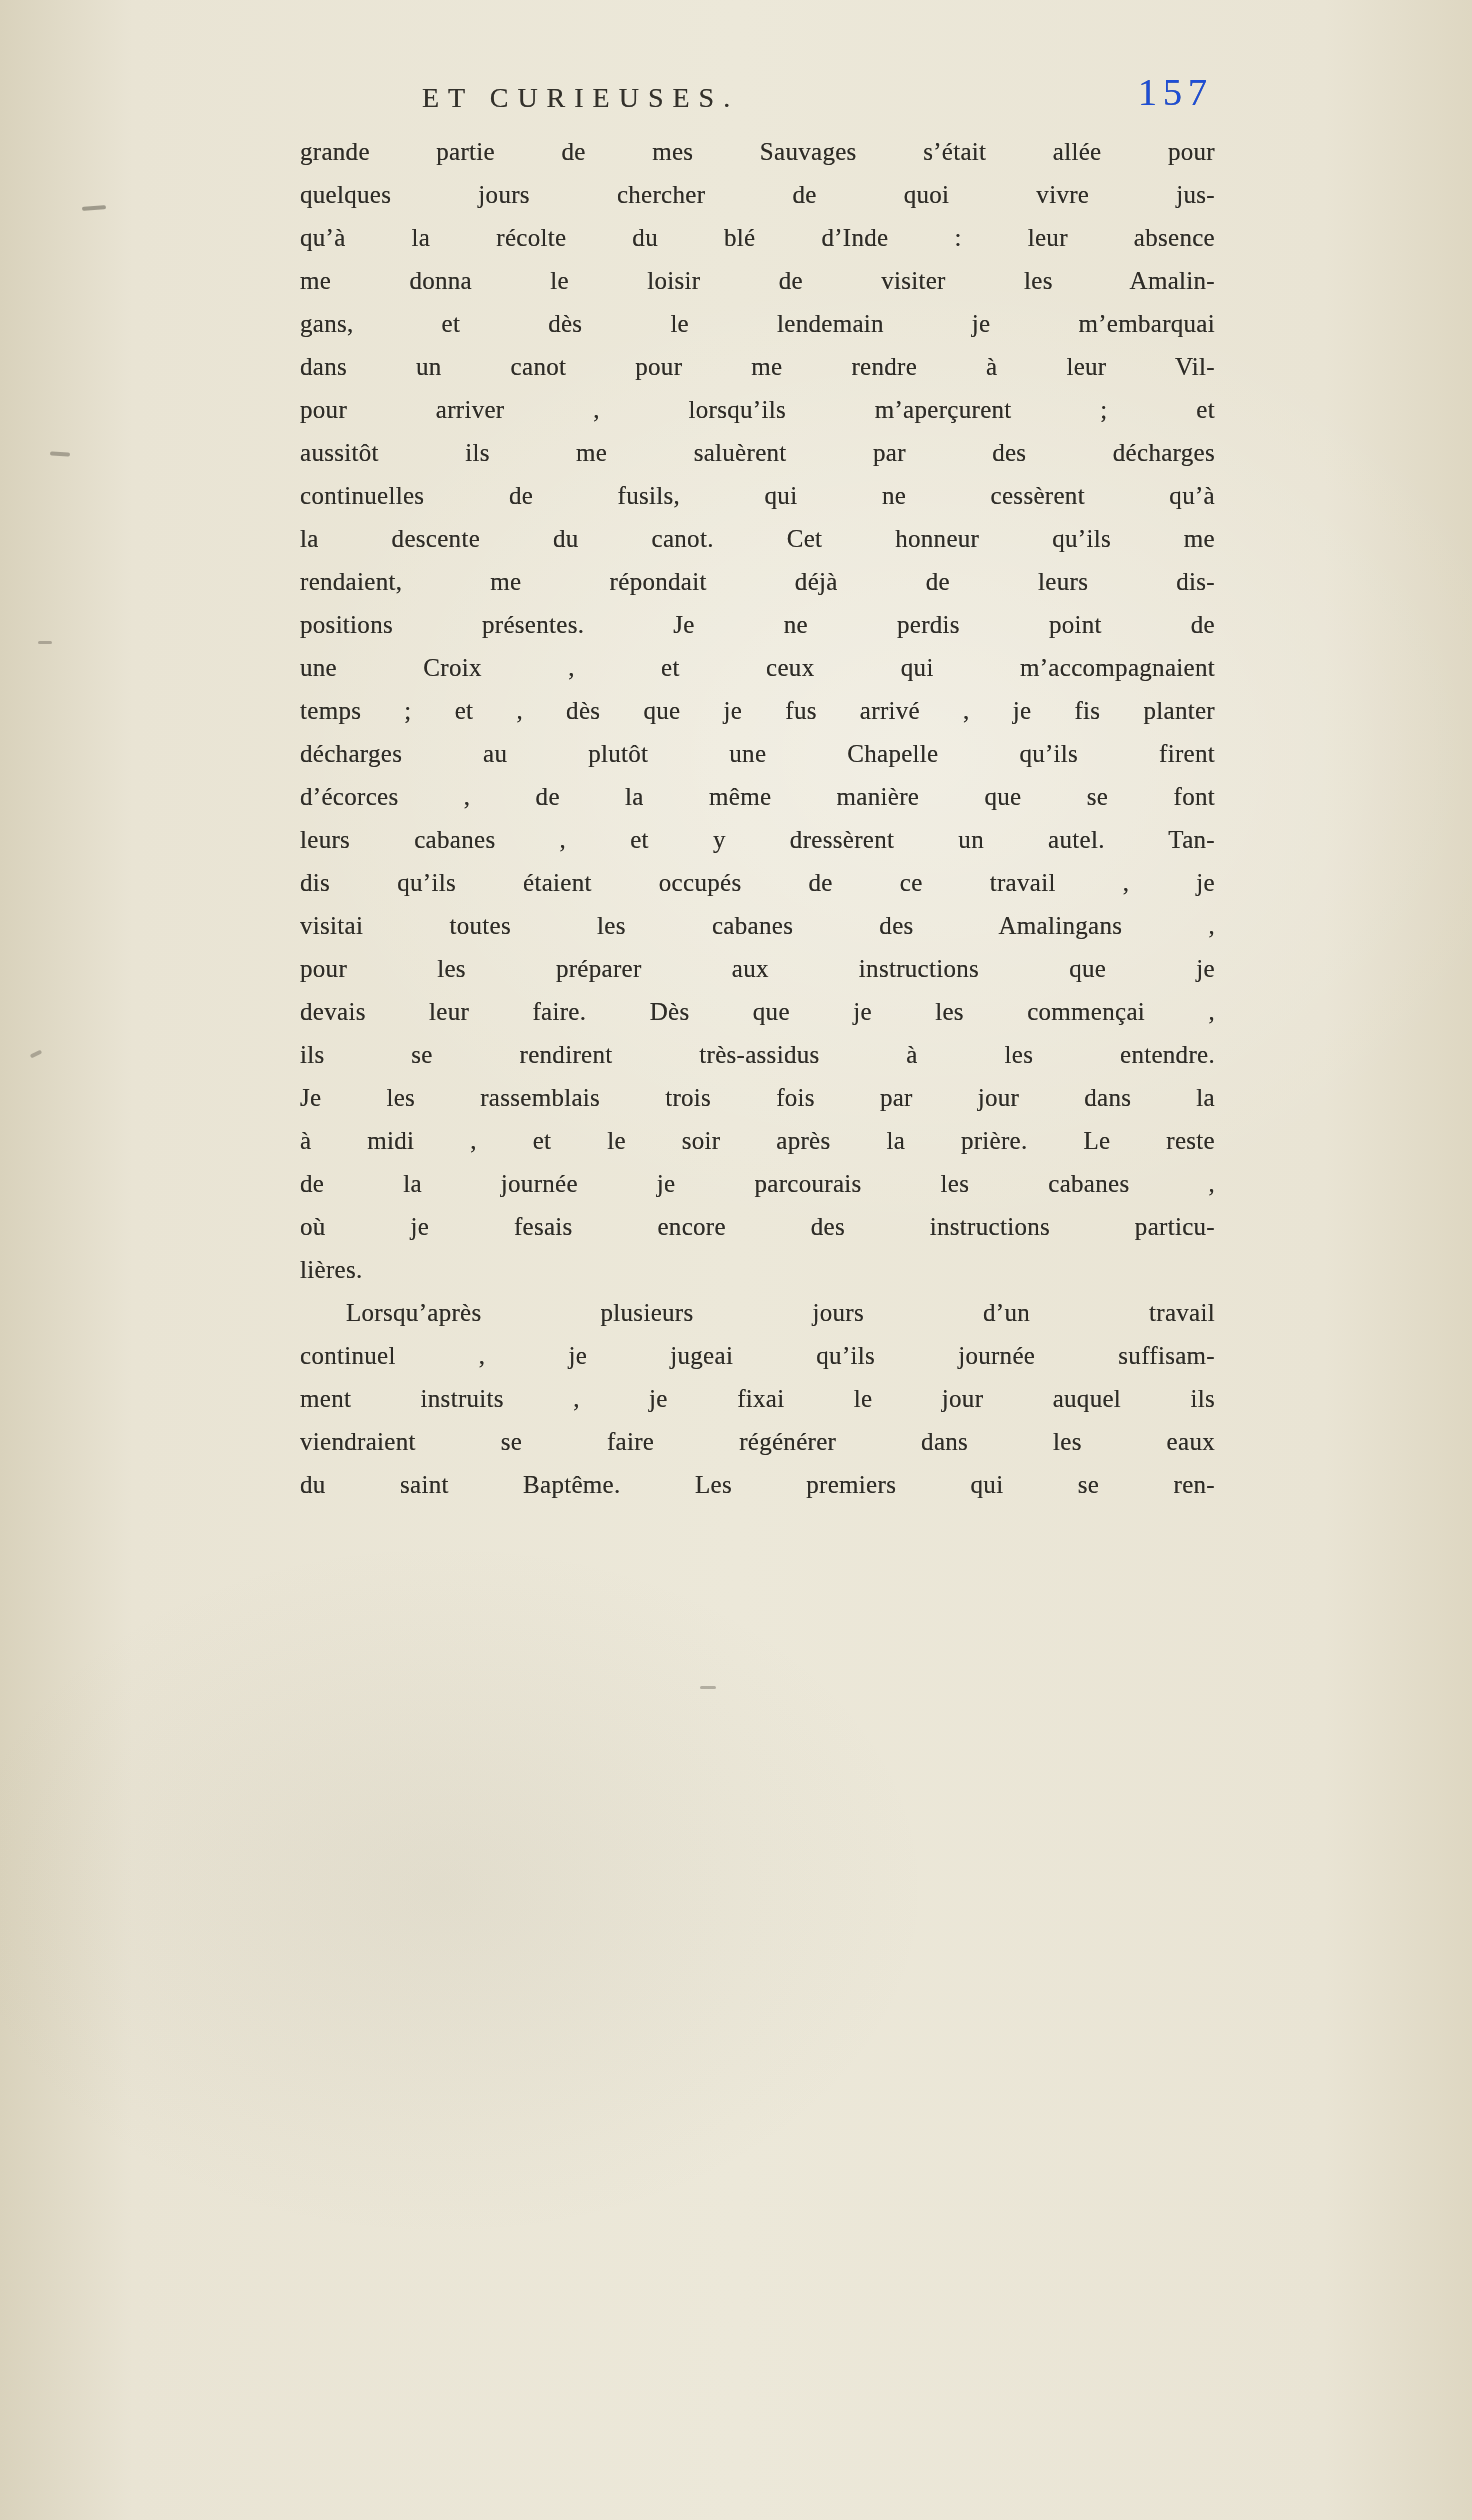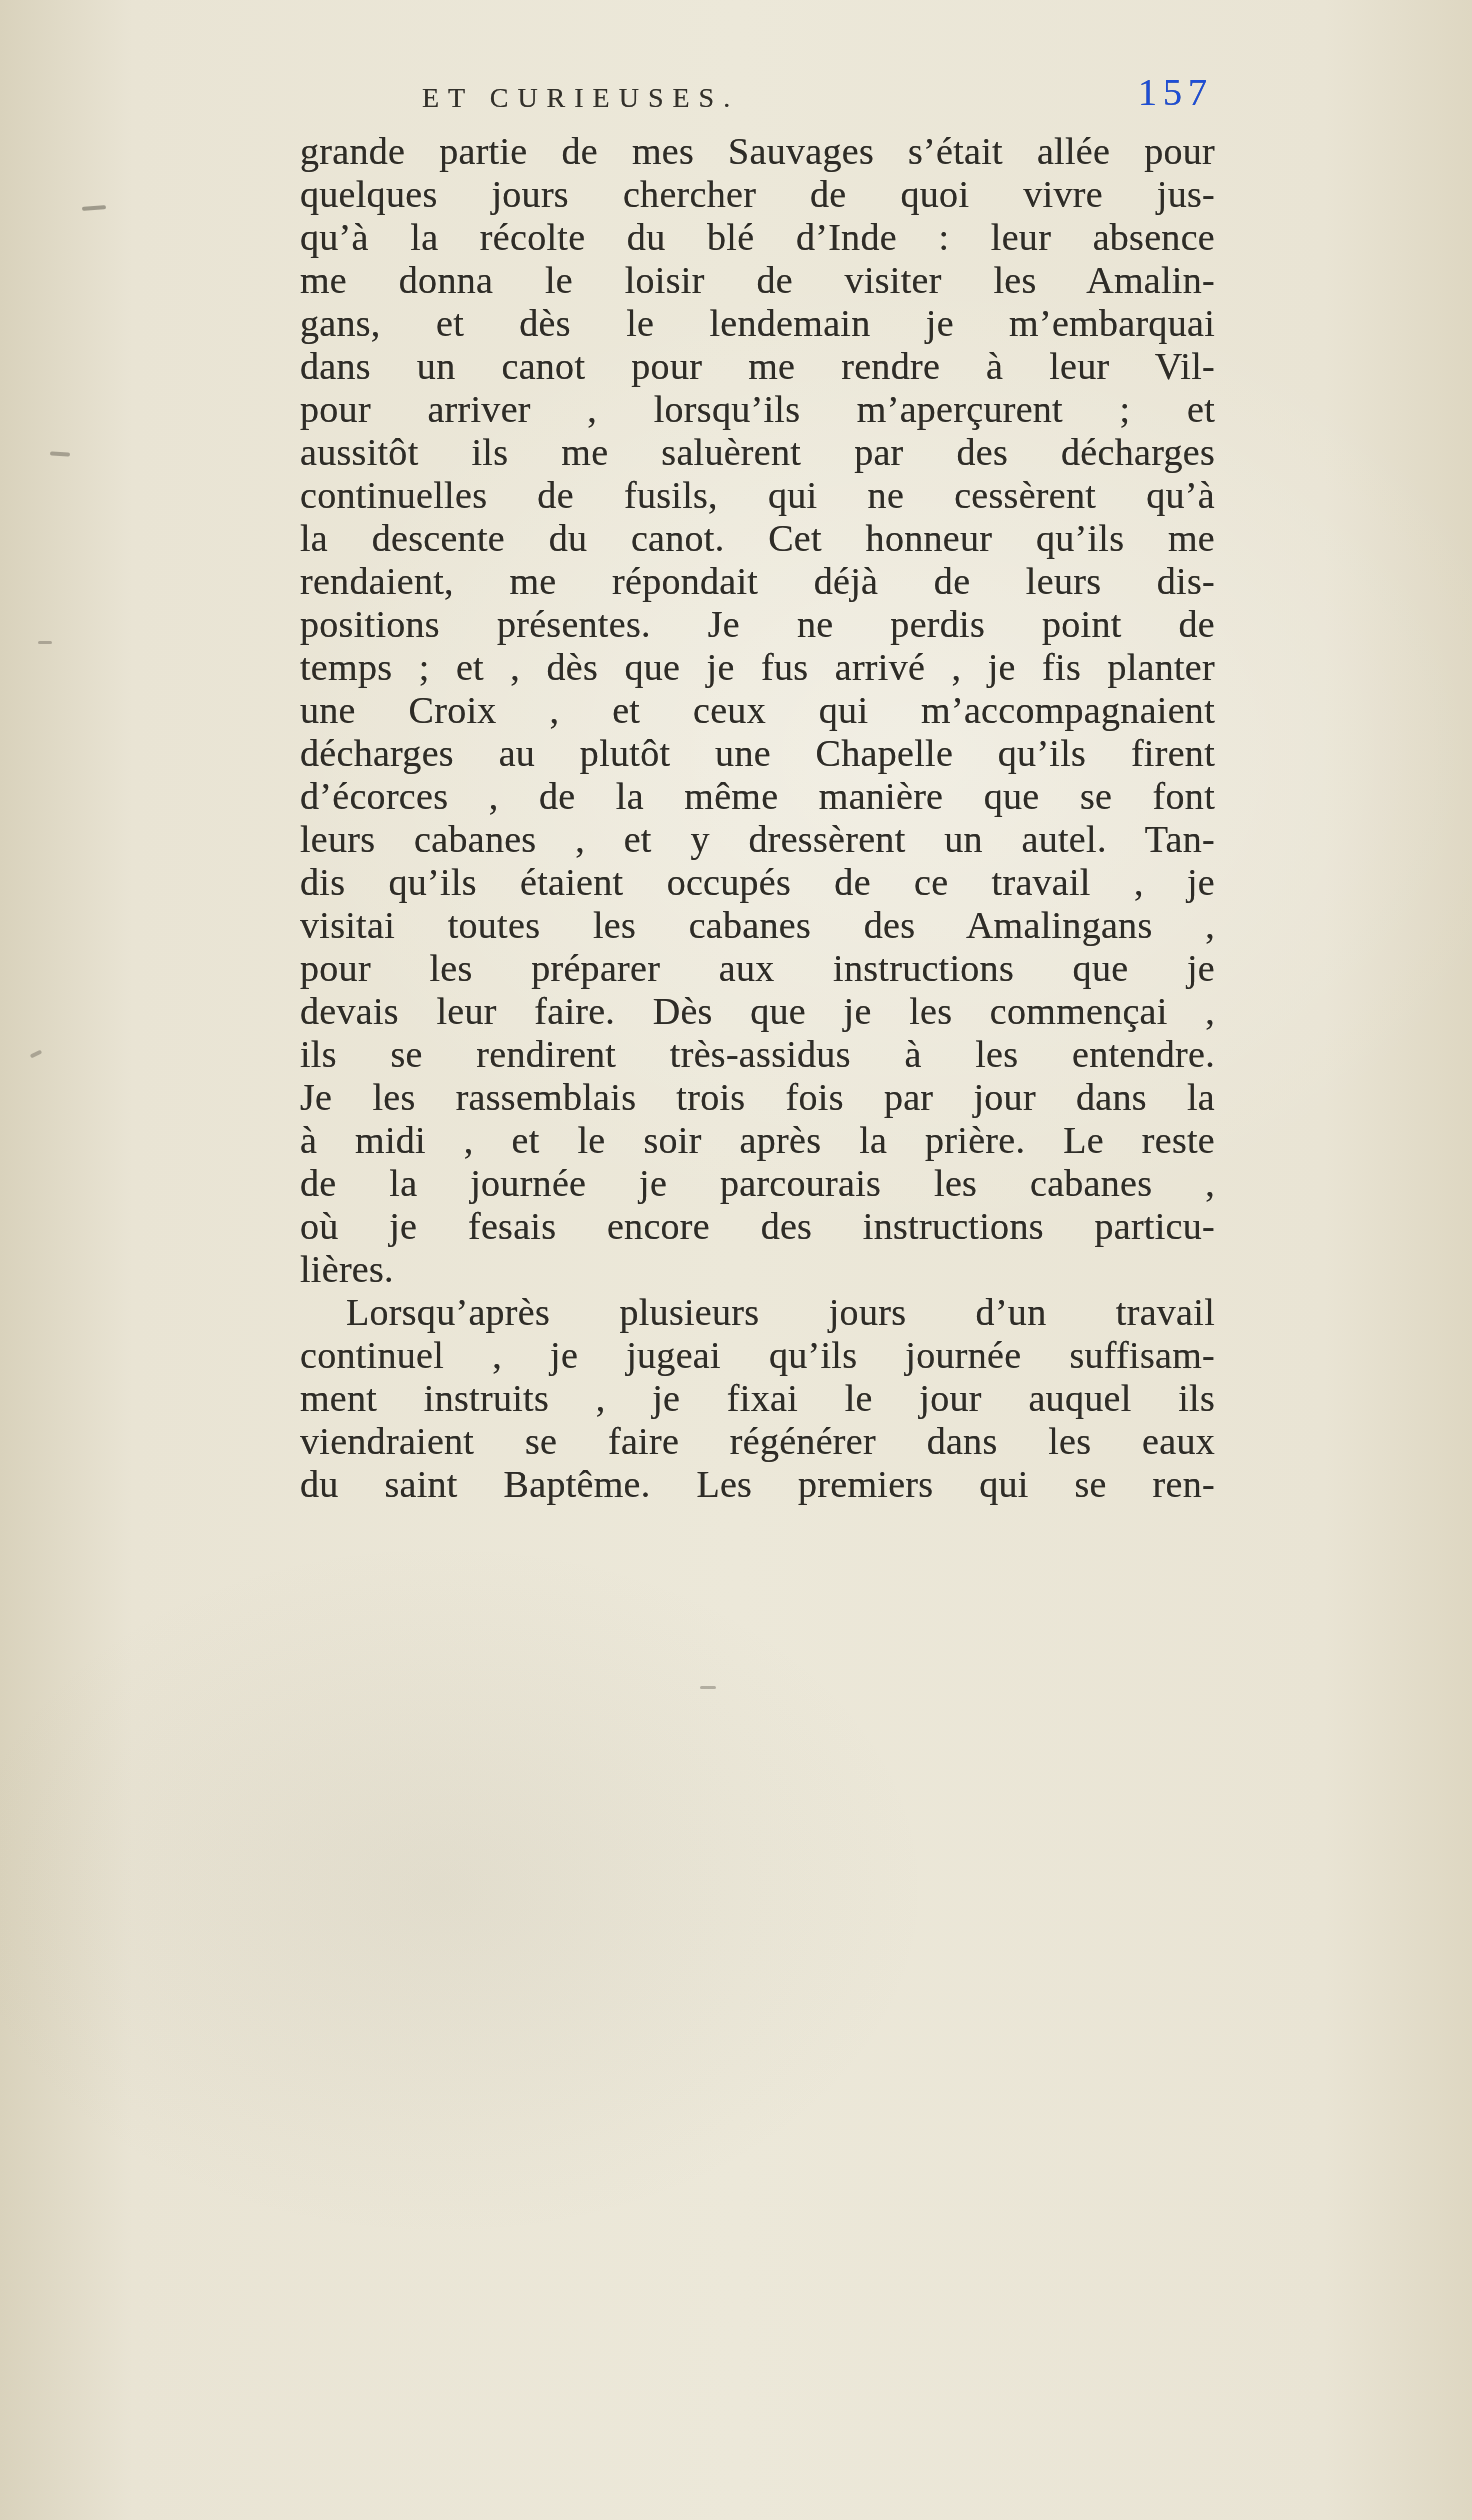--- a/index.html
+++ b/index.html
@@ -50,21 +50,21 @@
     top: -8px;
     font-size: 38px;
     letter-spacing: 6px;
     color: #1d4ed8;
     text-shadow: 0 0 0.5px rgba(45,43,38,0.6);
   }
   .lines {
     margin-top: 0;
   }
   .line {
-    font-size: 38px;
+    font-size: 25px;
     line-height: 43px;
     height: 43px;
     white-space: pre;
     text-align: justify;
     text-align-last: justify;
     letter-spacing: 0.3px;
     text-shadow: 0 0 0.6px rgba(46,44,39,0.65);
   }
   .line.flush {
     text-align: left;
@@ -111,22 +111,22 @@
       <div class="line"><span>qu’à la récolte du blé d’Inde : leur absence</span></div>
       <div class="line"><span>me donna le loisir de visiter les </span><span class="it">Amalin-</span></div>
       <div class="line"><span class="it">gans,</span><span> et dès le lendemain je m’embarquai</span></div>
       <div class="line"><span>dans un canot pour me rendre à leur Vil-</span></div>
       <div class="line"><span>pour arriver , lorsqu’ils m’aperçurent ; et</span></div>
       <div class="line"><span>aussitôt ils me saluèrent par des décharges</span></div>
       <div class="line"><span>continuelles de fusils, qui ne cessèrent qu’à</span></div>
       <div class="line"><span>la descente du canot. Cet honneur qu’ils me</span></div>
       <div class="line"><span>rendaient, me répondait déjà de leurs dis-</span></div>
       <div class="line"><span>positions présentes. Je ne perdis point de</span></div>
+      <div class="line"><span>une Croix , et ceux qui m’accompagnaient</span></div>
       <div class="line"><span>temps ; et , dès que je fus arrivé , je fis planter</span></div>
-      <div class="line"><span>une Croix , et ceux qui m’accompagnaient</span></div>
       <div class="line"><span>décharges au plutôt une Chapelle qu’ils firent</span></div>
       <div class="line"><span>d’écorces , de la même manière que se font</span></div>
       <div class="line"><span>leurs cabanes , et y dressèrent un autel. Tan-</span></div>
       <div class="line"><span>dis qu’ils étaient occupés de ce travail , je</span></div>
       <div class="line"><span>visitai toutes les cabanes des </span><span class="it">Amalingans</span><span> ,</span></div>
       <div class="line"><span>pour les préparer aux instructions que je</span></div>
       <div class="line"><span>devais leur faire. Dès que je les commençai ,</span></div>
       <div class="line"><span>ils se rendirent très-assidus à les entendre.</span></div>
       <div class="line"><span>Je les rassemblais trois fois par jour dans la</span></div>
       <div class="line"><span>à midi , et le soir après la prière. Le reste</span></div>

